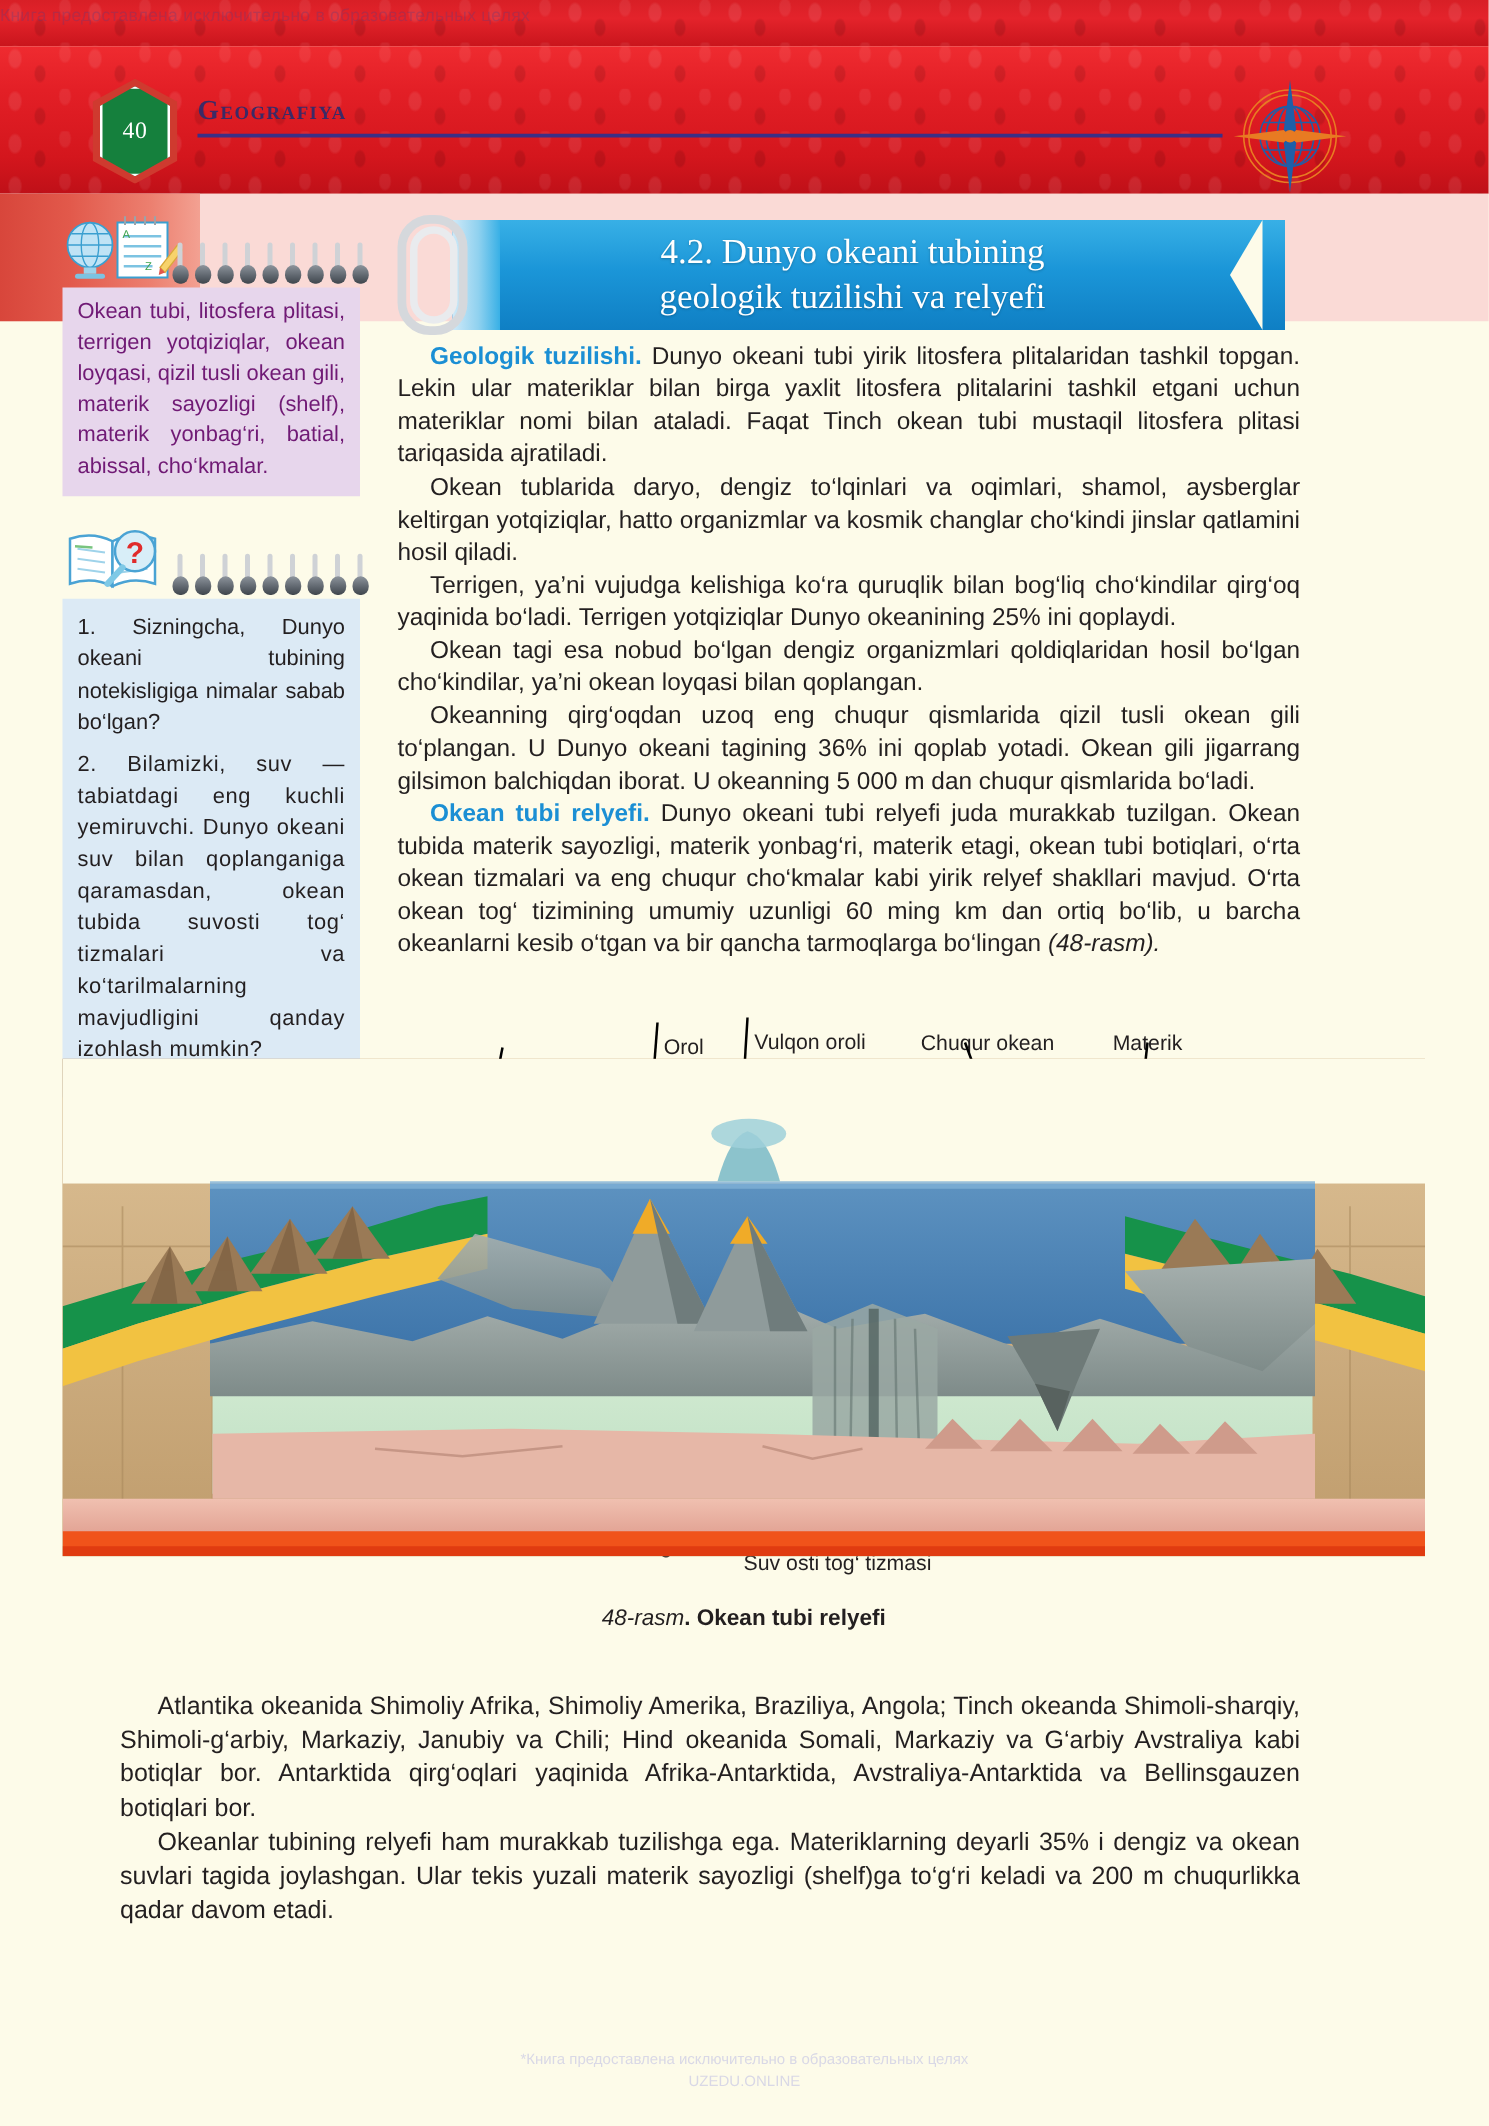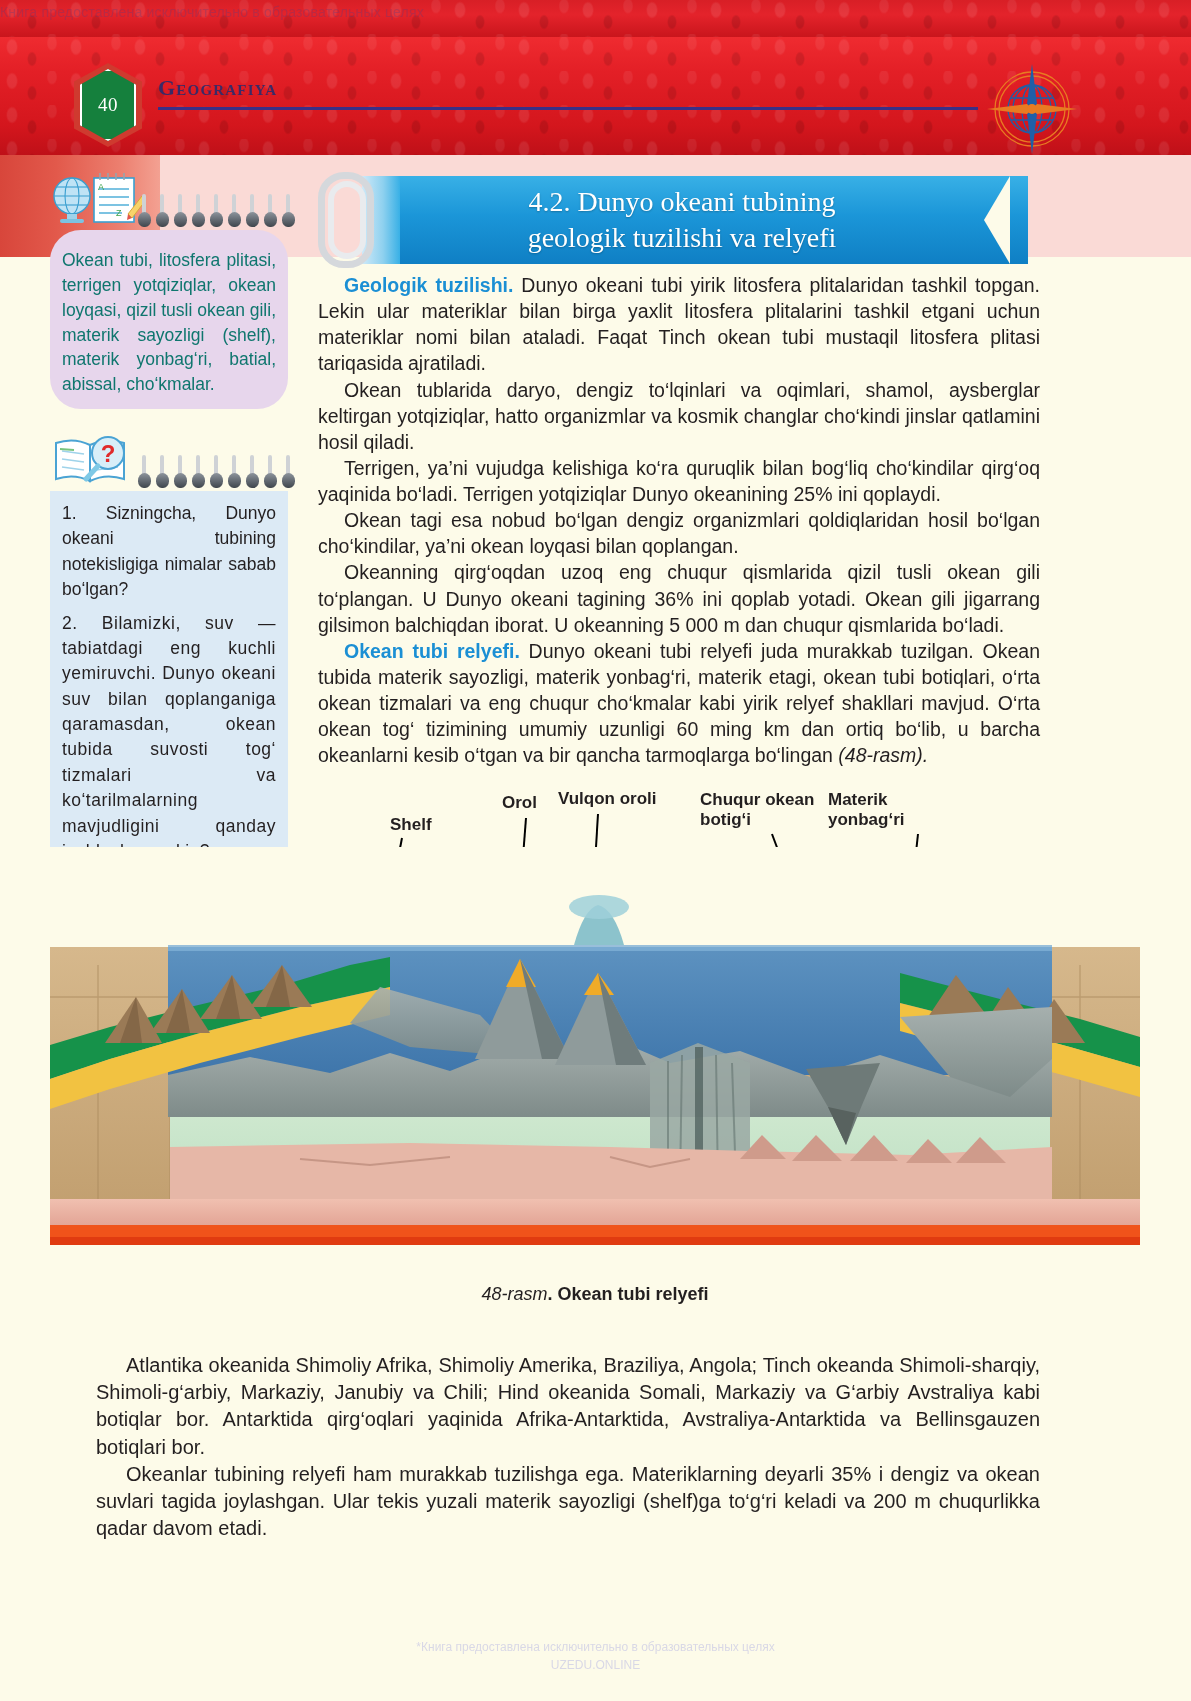--- a/index.html
+++ b/index.html
@@ -83,24 +83,23 @@
     position:absolute;left:92px;top:24px;width:146px;height:34px;
   }
   .ring{
     position:absolute;top:0;width:4px;height:22px;background:#cfd2d6;border-radius:2px;
   }
   .ring-ball{
     position:absolute;top:18px;width:13px;height:15px;border-radius:50% 50% 45% 45%;
     background:linear-gradient(180deg,#8d949c 0%,#5d646c 60%,#3f464d 100%);
   }
   .glossary-box{
-    position:relative;background:#e7d6ec;padding:18px 12px 12px 12px;
-    font-family:"Liberation Sans",sans-serif;font-size:17.5px;line-height:1.42;color:#0f766e;
+    position:relative;background:#e7d6ec;padding:6px 12px 12px 12px;
+    font-family:"Liberation Sans",sans-serif;font-size:17.5px;line-height:1.42;color:#701a75;
     text-align:justify;
-    border-radius:31px;
   }
   .q-box{
     position:relative;background:#dceaf5;padding:10px 12px 14px 12px;
     font-family:"Liberation Sans",sans-serif;font-size:17.5px;line-height:1.45;color:#231f20;
     text-align:justify;
   }
   .q-box p{margin:0 0 8px 0;}
   .q-box p:last-child{margin-bottom:12px;}
   .q-spread{letter-spacing:.5px;}
 
@@ -146,21 +145,21 @@
   .main-col p{margin:0;text-indent:26px;}
   .lead{color:#1b8fd4;font-weight:700;}
 
   
   .figure{
     position:absolute;left:50px;top:788px;width:1090px;height:520px;
   }
   .fig-labels{position:absolute;left:0;top:0;width:1090px;height:520px;}
   .flabel{
     position:absolute;font-family:"Liberation Sans",sans-serif;font-size:17px;
-    font-weight:700;color:#231f20;text-align:left;line-height:1.2;
+    font-weight:400;color:#231f20;text-align:center;line-height:1.2;margin-top:35px;
   }
   .diagram{
     position:absolute;left:0px;top:59px;width:1090px;height:398px;
     overflow:hidden;background:#c9a97c;
   }
   .fig-caption{
     position:absolute;left:0px;top:496px;width:1090px;text-align:center;
     font-family:"Liberation Sans",sans-serif;font-size:18px;color:#231f20;
   }
   .fig-caption i{}

